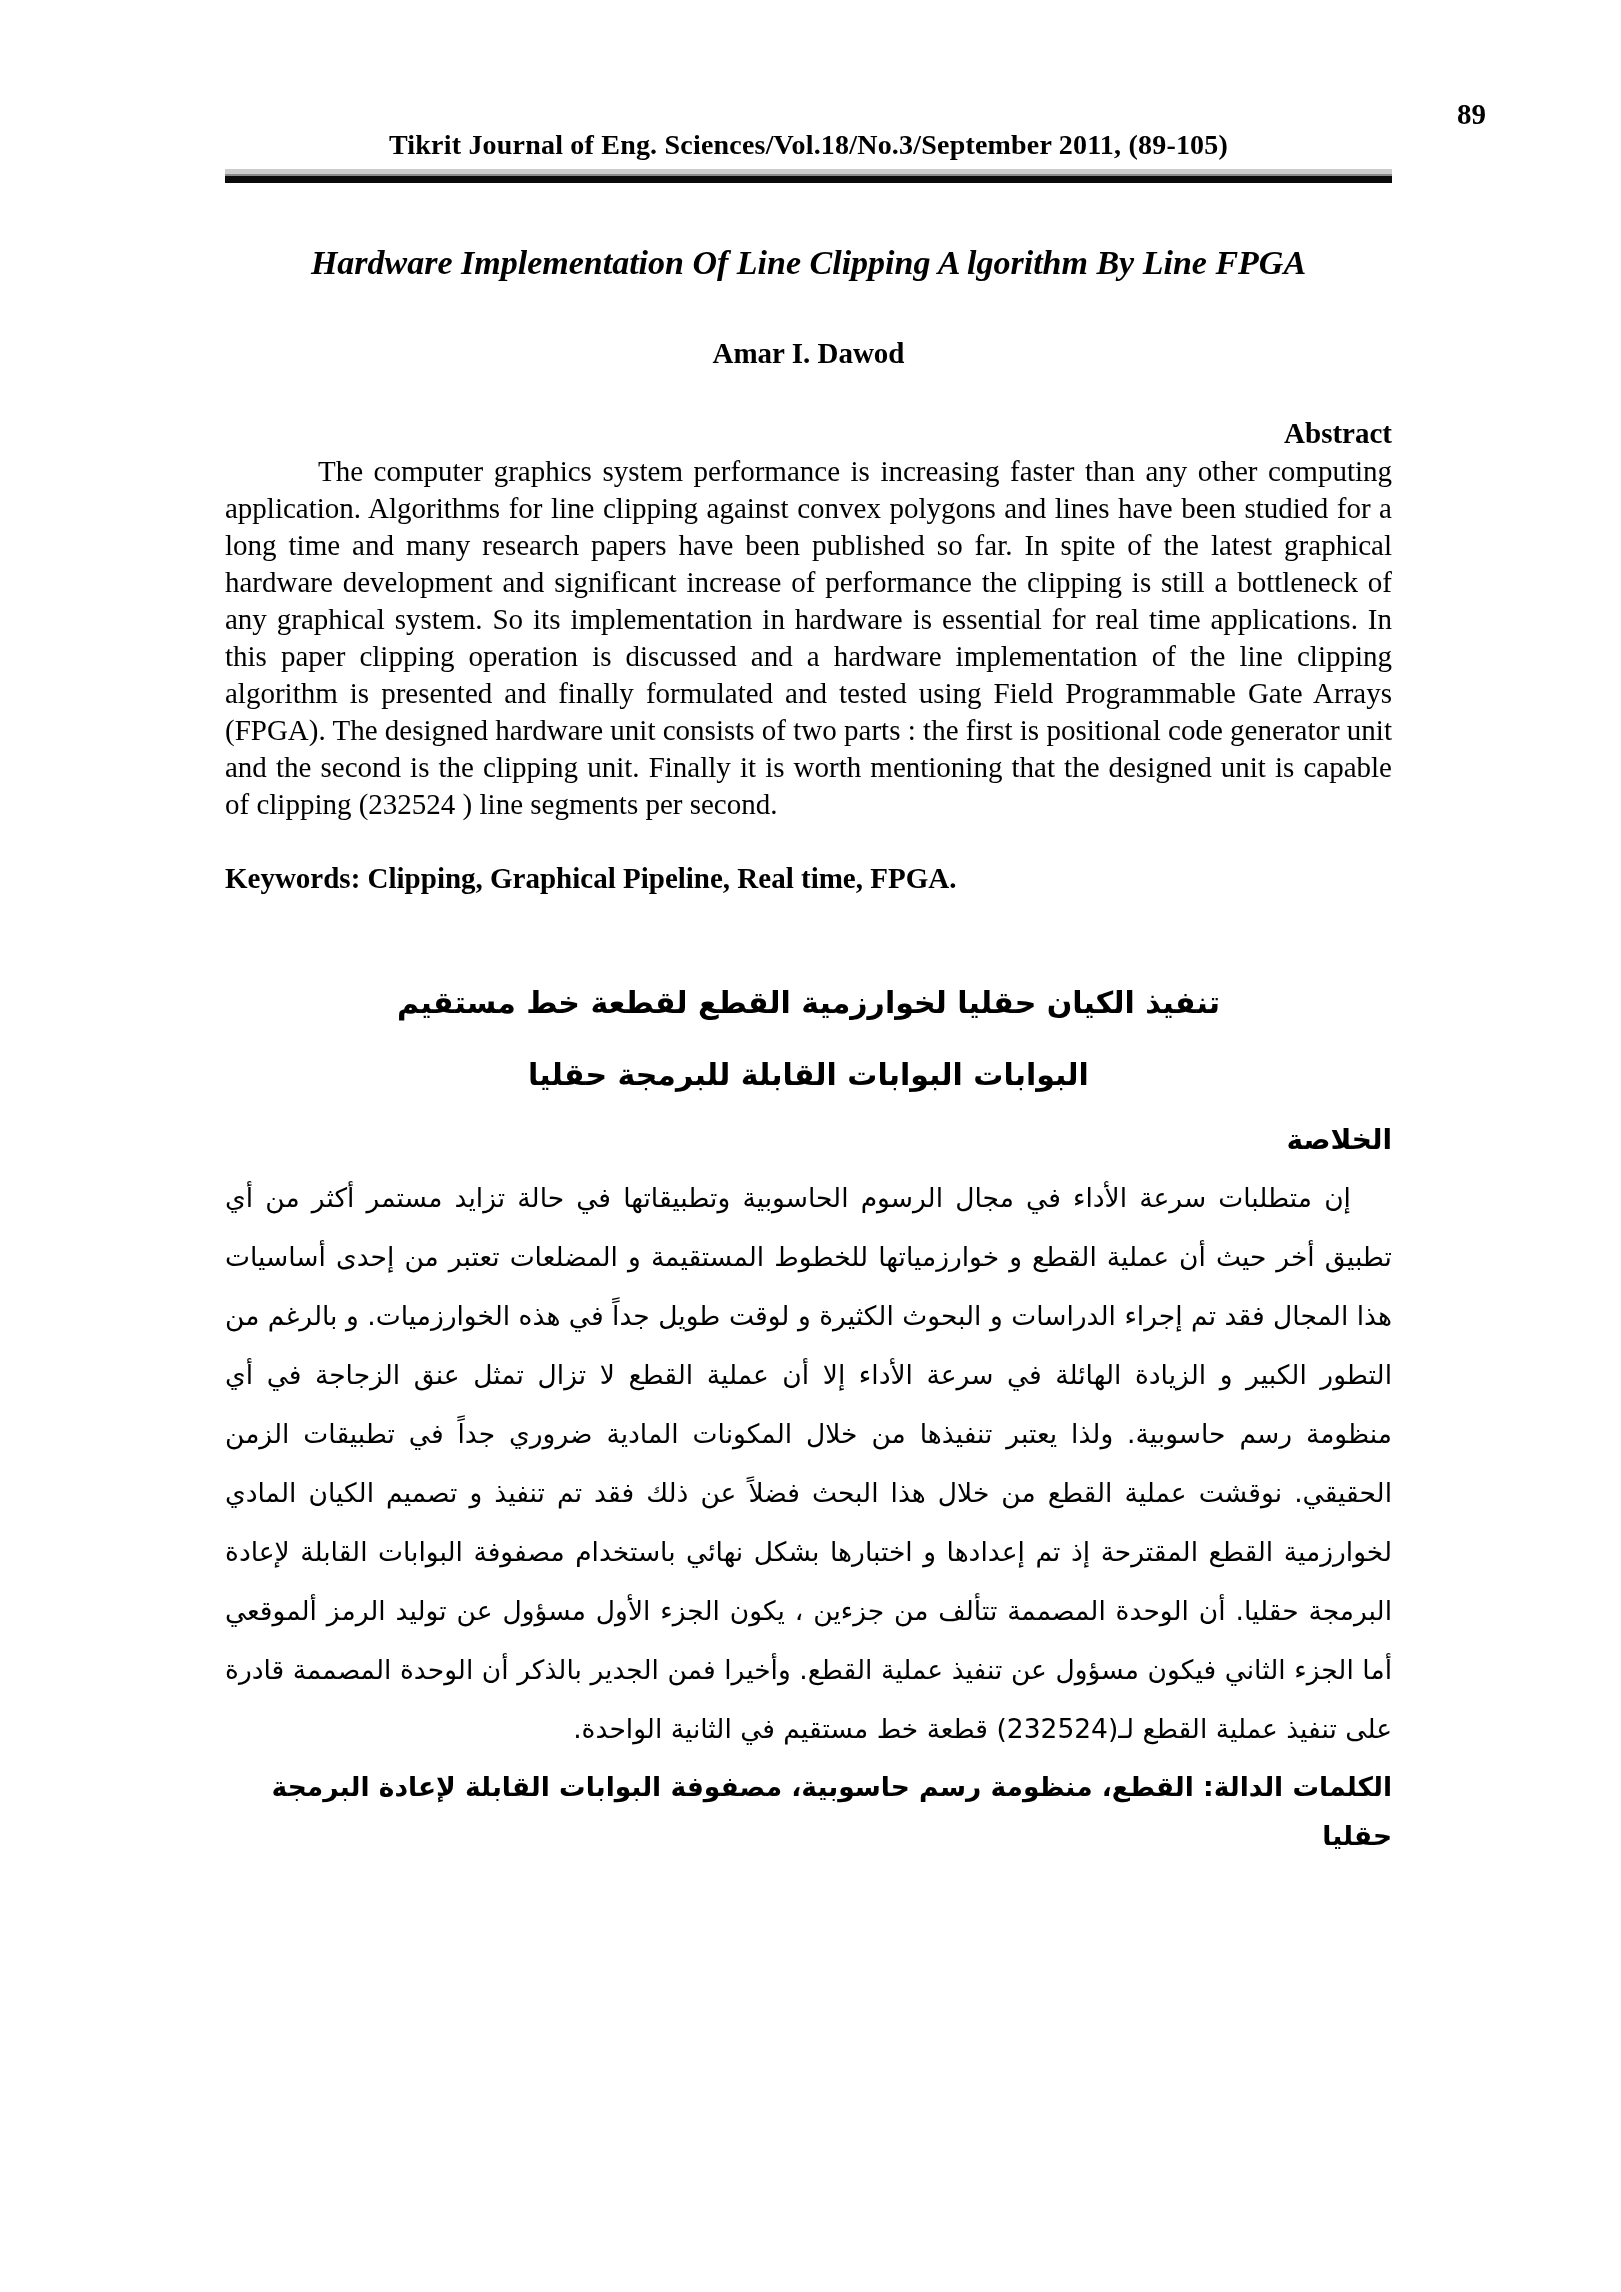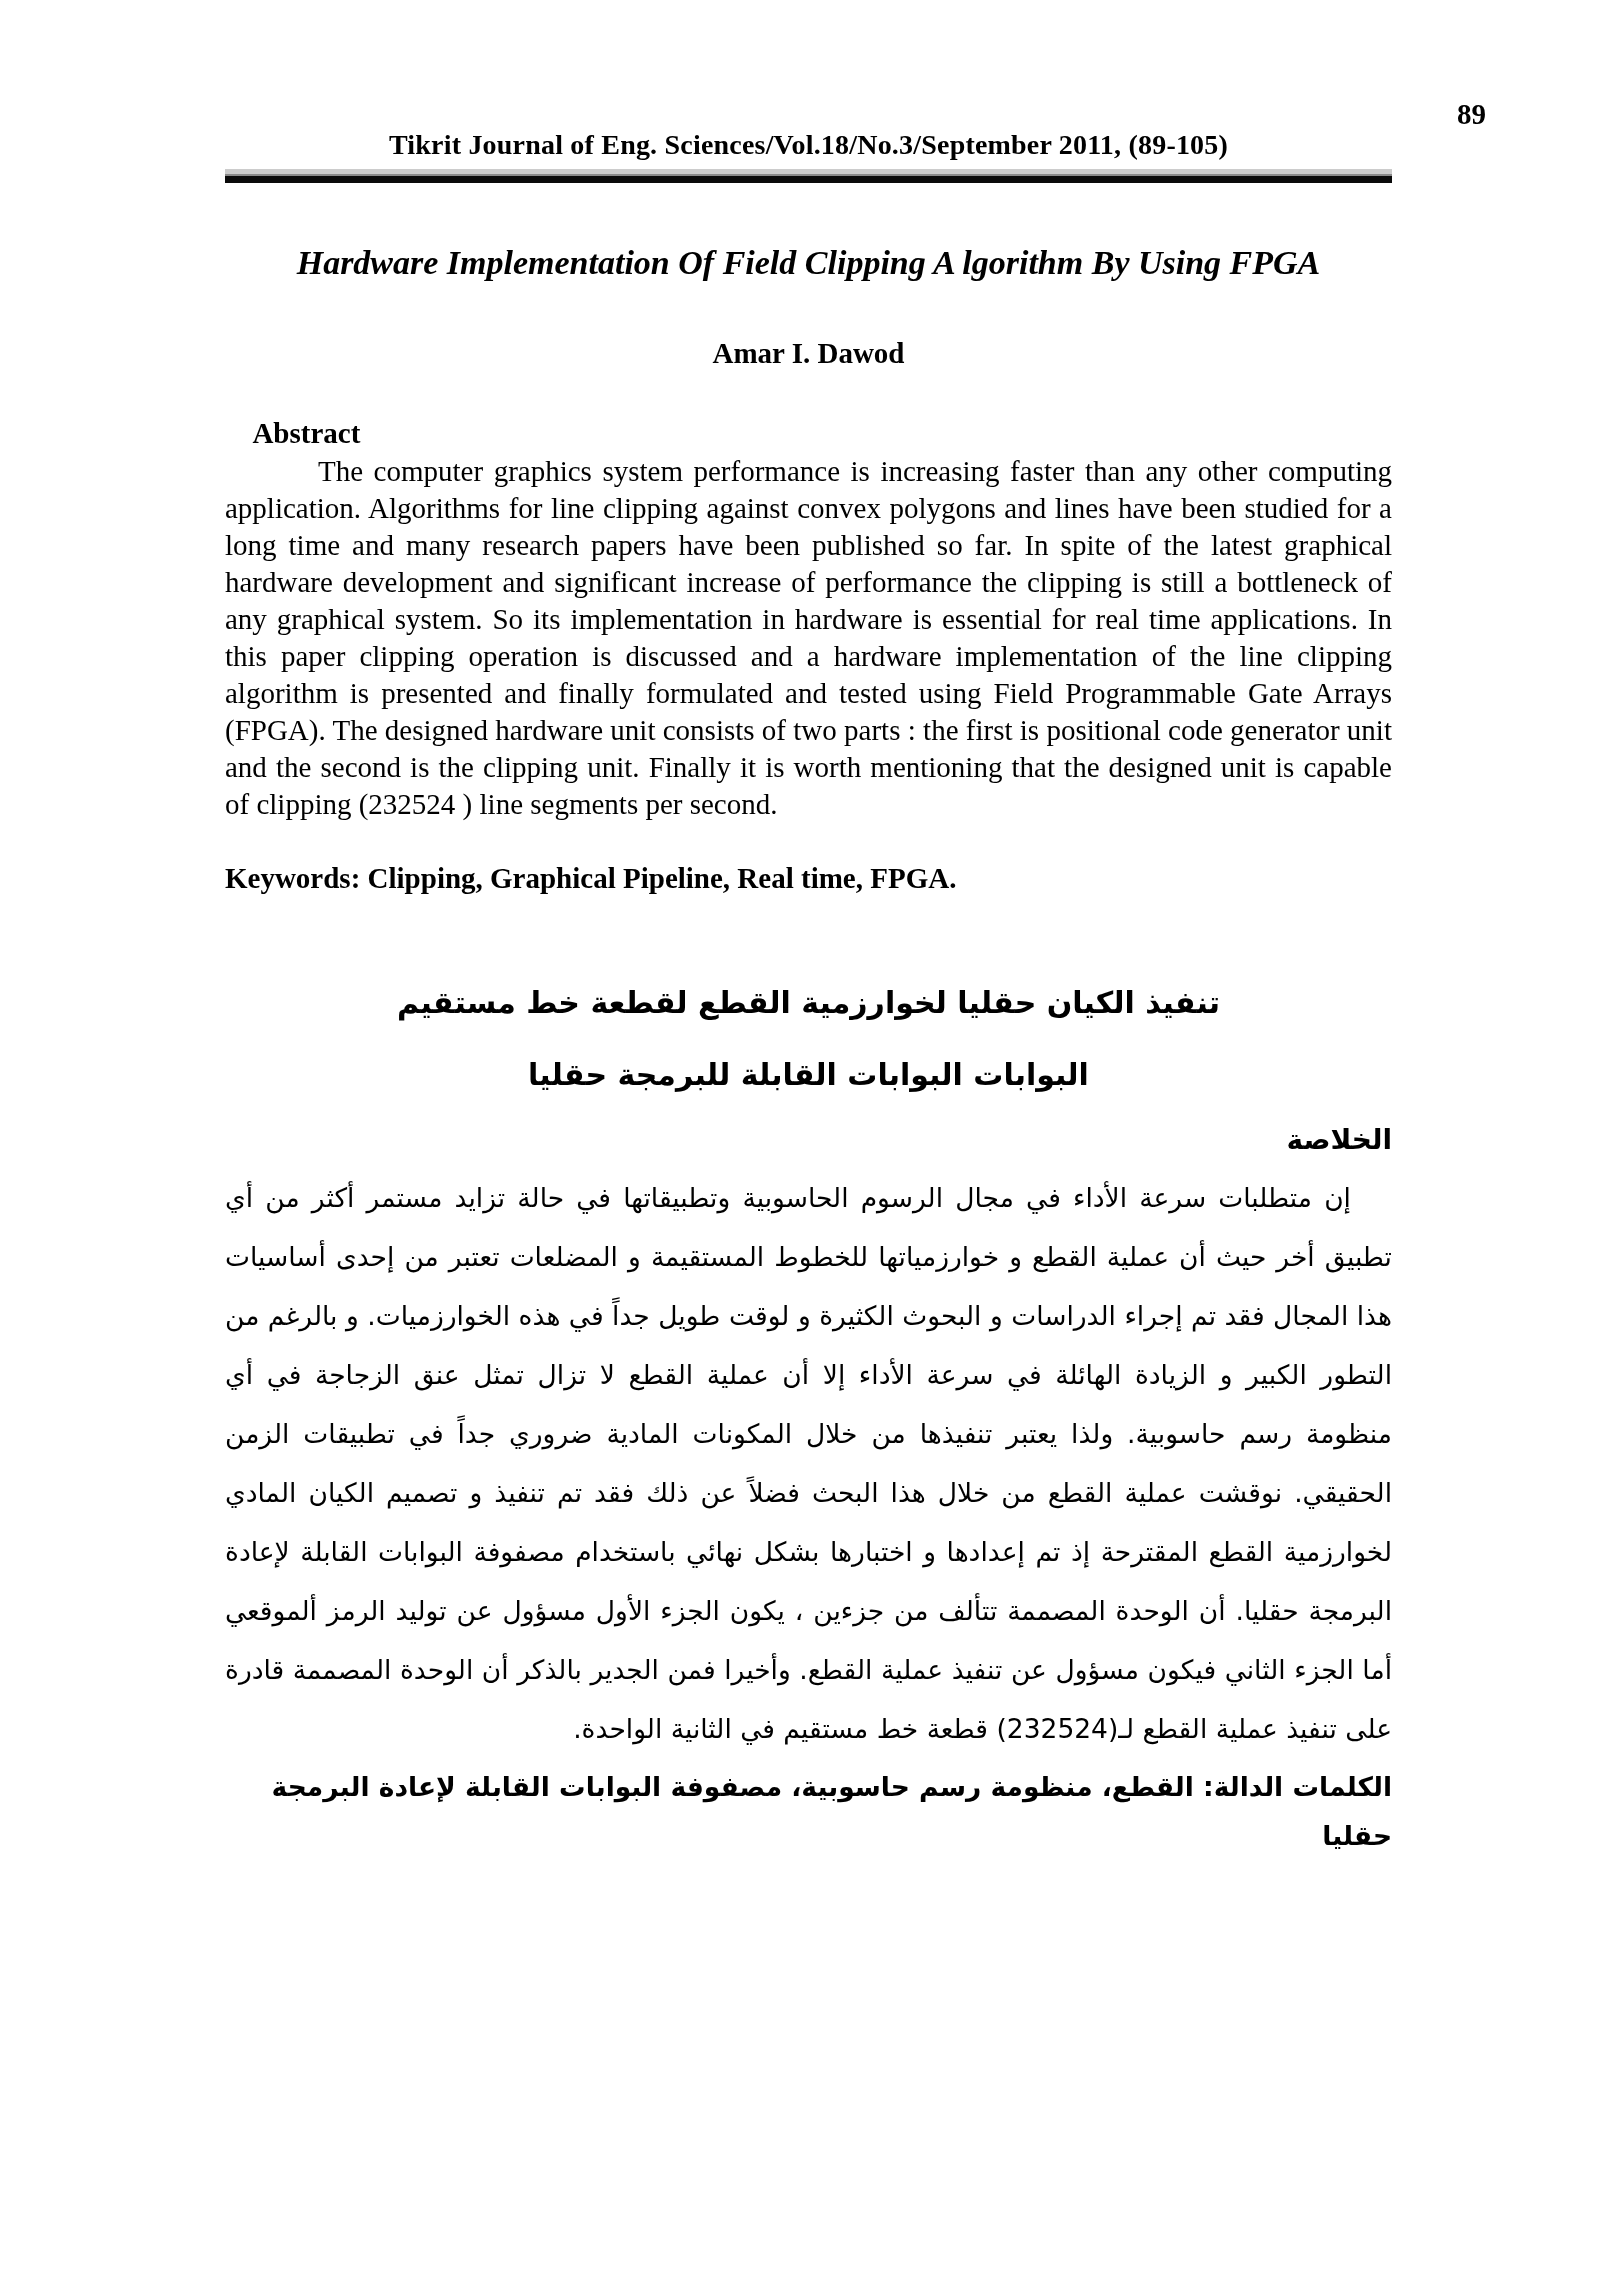--- a/index.html
+++ b/index.html
@@ -55,20 +55,21 @@
     text-align: center;
     font-weight: bold;
     font-size: 29px;
   }
 
   .abstract-heading {
     margin-top: 47px;
     padding-left: 27.4px;
     font-weight: bold;
     font-size: 29px;
+    text-align: right;
   }
   .abstract-body {
     margin: 3.9px 0 0 0;
     font-size: 29px;
     line-height: 37px;
     text-align: justify;
     text-indent: 93px;
   }
 
   .keywords {
@@ -123,21 +124,21 @@
   <div class="content">
 
     <div class="journal-header">Tikrit Journal of Eng. Sciences/Vol.18/No.3/September 2011, (89-105)</div>
 
     <div class="rule">
       <div class="stripe1"></div>
       <div class="stripe2"></div>
       <div class="stripe3"></div>
     </div>
 
-    <h1 class="paper-title">Hardware Implementation Of Field Clipping A lgorithm By Using FPGA</h1>
+    <h1 class="paper-title">Hardware Implementation Of Line Clipping A lgorithm By Line FPGA</h1>
 
     <div class="author">Amar I. Dawod</div>
 
 
     <div class="abstract-heading">Abstract</div>
 
     <p class="abstract-body">The computer graphics system performance is increasing faster than any other computing application. Algorithms for line clipping against convex polygons and lines have been studied for a long time and many research papers have been published so far. In spite of the latest graphical hardware development and significant increase of performance the clipping is still a bottleneck of any graphical system. So its implementation in hardware is essential for real time applications. In this paper clipping operation is discussed and a hardware implementation of the line clipping algorithm is presented and finally formulated and tested using Field Programmable Gate Arrays (FPGA). The designed hardware unit consists of two parts : the first is positional code generator unit and the second is the clipping unit. Finally it is worth mentioning that the designed unit is capable of clipping (232524 ) line segments per second.</p>
 
     <p class="keywords">Keywords: Clipping, Graphical Pipeline, Real time, FPGA.</p>
 

